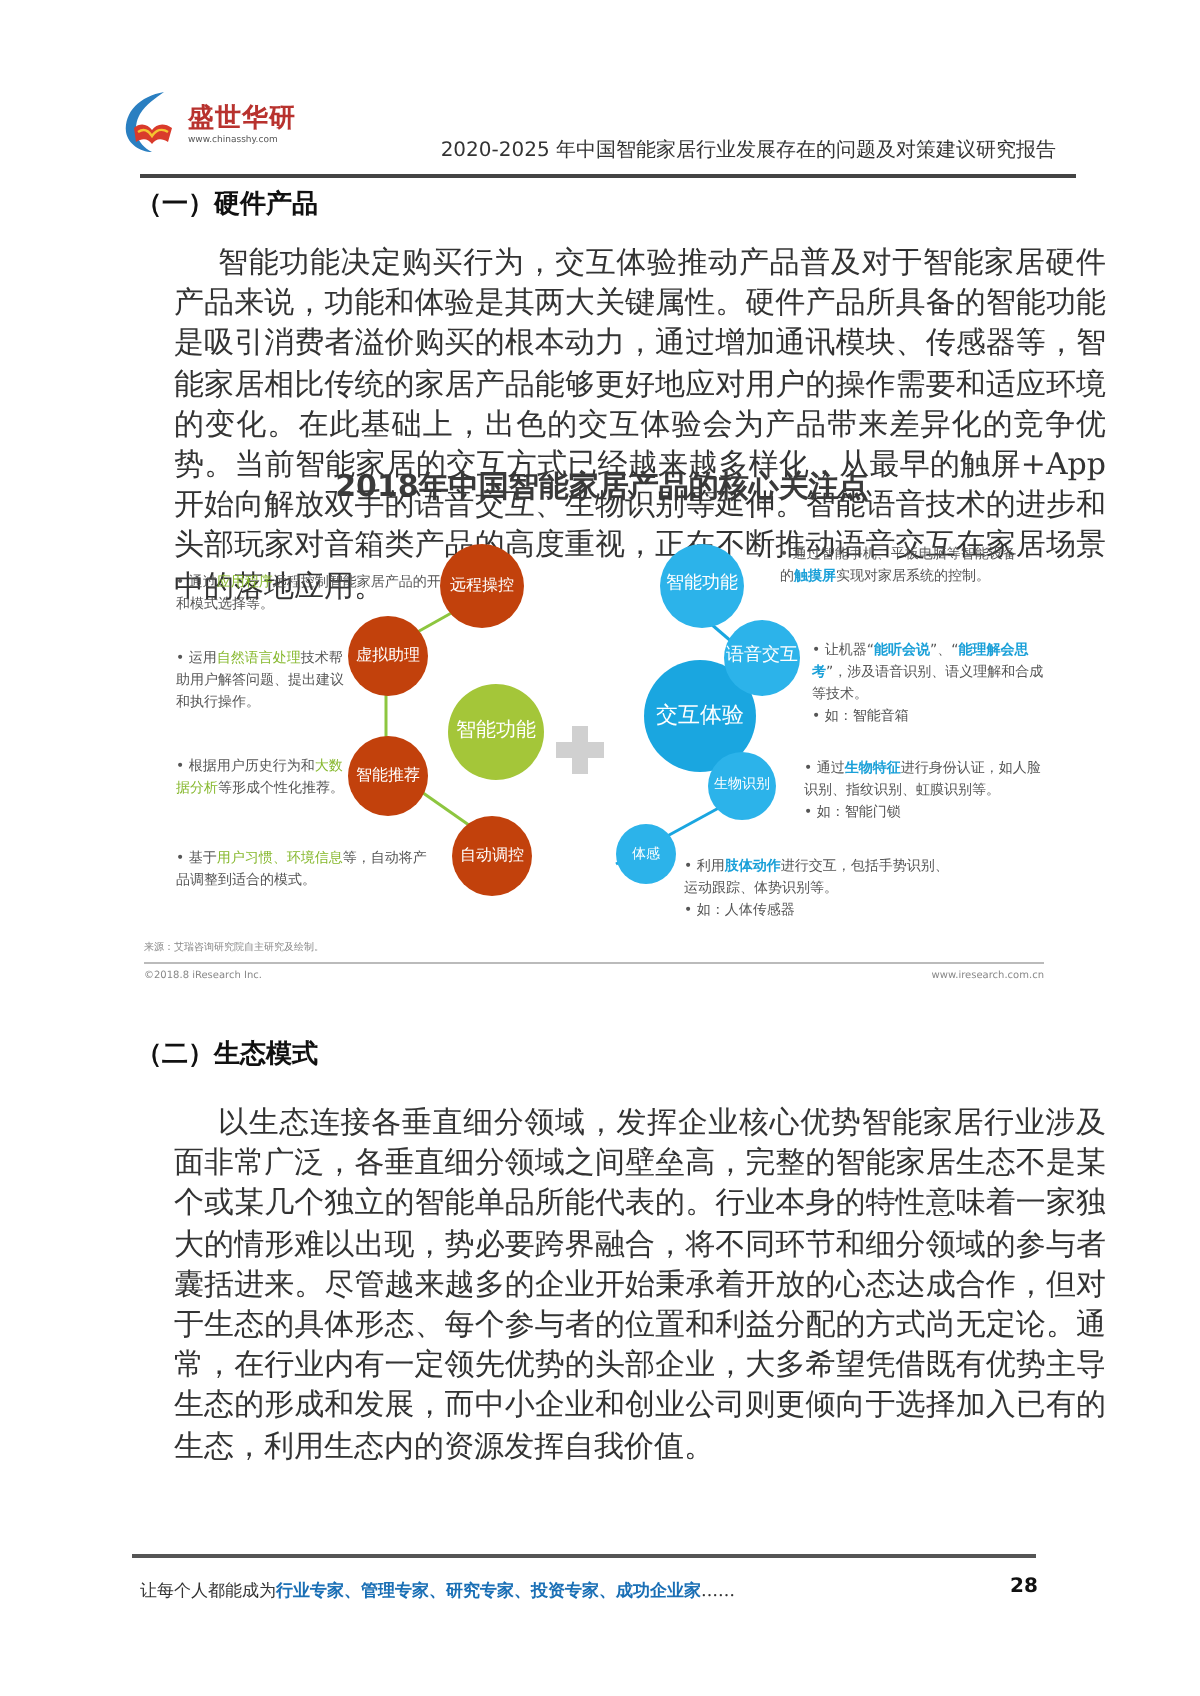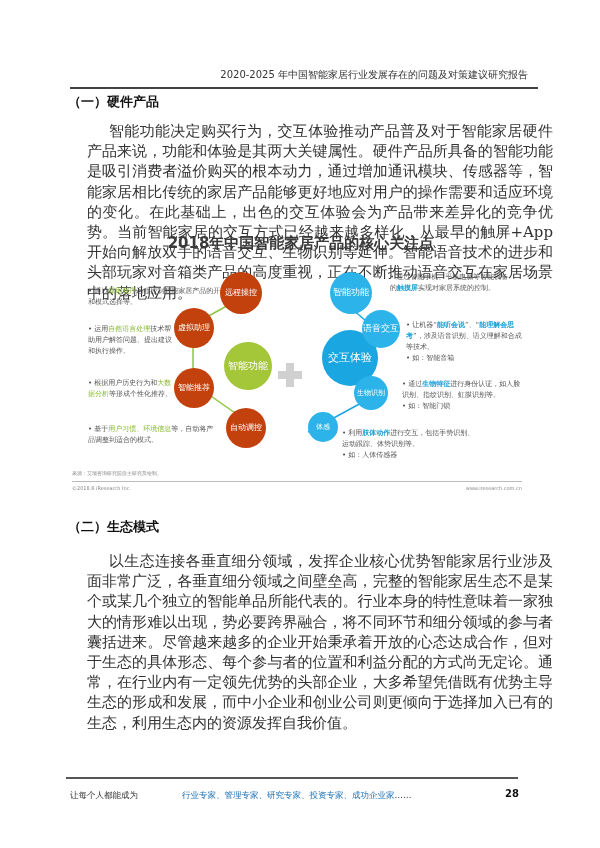--- a/index.html
+++ b/index.html
@@ -32,27 +32,36 @@
   .plus { position:absolute; left:210px; top:91px; width:24px; height:24px; }
   .plus::before { content:""; position:absolute; left:8px; top:0; width:8px; height:24px; background:#d0d0d0; }
   .plus::after { content:""; position:absolute; left:0; top:8px; width:24px; height:8px; background:#d0d0d0; }
   .fig-source { position:absolute; left:4px; top:236px; font-family:"DejaVu Sans",sans-serif; font-size:5px; color:#888; }
   .fig-rule { position:absolute; left:4px; right:12px; top:247px; height:1px; background:#bbb; }
   .fig-copy { position:absolute; left:4px; top:251px; font-family:"DejaVu Sans",sans-serif; font-size:5px; color:#888; }
   .fig-url { position:absolute; right:12px; top:251px; font-family:"DejaVu Sans",sans-serif; font-size:5px; color:#888; }
 
   .footer-rule { position:absolute; left:66px; width:452px; top:777px; height:1.5px; background:#555; }
   .footer-text { position:absolute; left:70px; top:790px; font-size:8.5px; color:#333; }
-  .footer-text .hl { color:#1a6fb5; font-weight:normal;padding-left:44px; }
+  .footer-text .hl { color:#1a6fb5; font-weight:bold; }
   .page-num { position:absolute; left:505px; top:788px; font-family:"DejaVu Sans",sans-serif; font-weight:bold; font-size:10px; color:#111; }
 </style>
 </head>
 <body>
 
 <div class="header">
+  <div class="logo">
+    <svg class="logo-mark" viewBox="0 0 32 34">
+      <path d="M22 2 C10 4 2 12 3 22 C4 28 10 32 16 32 C8 28 6 20 10 13 C13 8 18 5 22 2Z" fill="#2a7fc1"></path>
+      <path d="M7 20 C10 17 14 18 16 21 C18 18 22 17 26 20 L24 27 C21 25 18 25 16 28 C14 25 11 25 8 27Z" fill="#d93a2b"></path>
+      <path d="M9 22 C12 20 14 21 16 24 C18 21 21 20 24 22" stroke="#f4c430" stroke-width="1.2" fill="none"></path>
+    </svg>
+    <span class="logo-name">盛世华研</span>
+    <span class="logo-url">www.chinasshy.com</span>
+  </div>
   <div class="header-title">2020-2025 年中国智能家居行业发展存在的问题及对策建议研究报告</div>
   <div class="header-rule"></div>
 </div>
 
 <div class="h2" style="top:93px;">（一）硬件产品</div>
 <div class="para" style="top:121px;">智能功能决定购买行为，交互体验推动产品普及对于智能家居硬件产品来说，功能和体验是其两大关键属性。硬件产品所具备的智能功能是吸引消费者溢价购买的根本动力，通过增加通讯模块、传感器等，智能家居相比传统的家居产品能够更好地应对用户的操作需要和适应环境的变化。在此基础上，出色的交互体验会为产品带来差异化的竞争优势。当前智能家居的交互方式已经越来越多样化，从最早的触屏+App 开始向解放双手的语音交互、生物识别等延伸。智能语音技术的进步和头部玩家对音箱类产品的高度重视，正在不断推动语音交互在家居场景中的落地应用。</div>
 
 <div class="figure">
   <div class="fig-title">2018年中国智能家居产品的核心关注点</div>
   <div class="fig-canvas">

